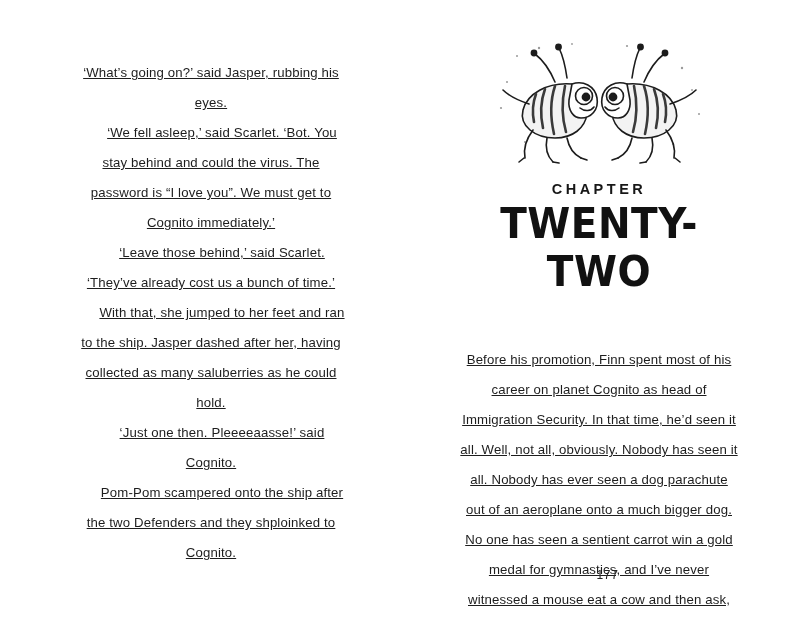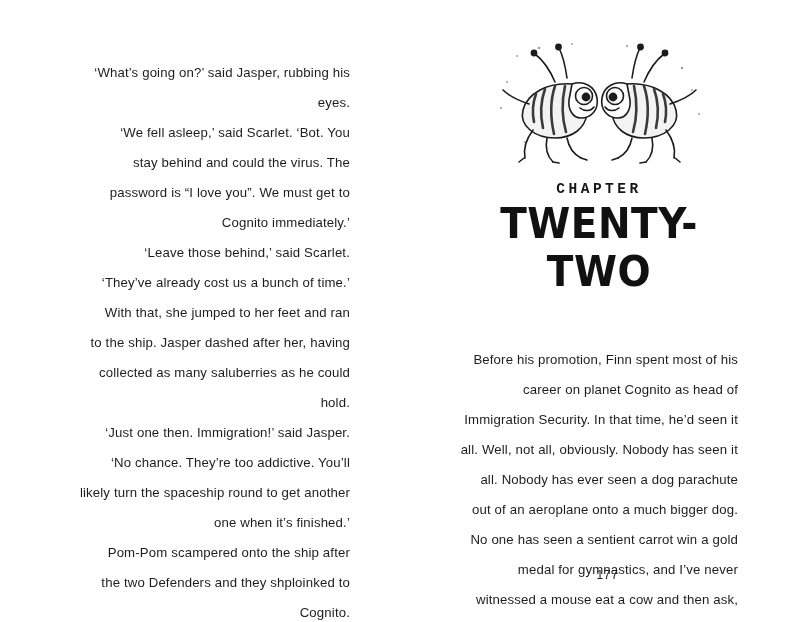--- a/index.html
+++ b/index.html
@@ -35,39 +35,40 @@
     padding: 30px 72px 40px 55px;
   }
   .body-text {
     font-size: 13.2px;
     line-height: 30px;
     color: #1d1d1d;
     letter-spacing: 0.15px;
   }
   .body-text p {
     margin: 0;
-    text-align: right;
+    text-align: center;
+    text-decoration: underline;
   }
   .body-text p.indent {
     text-indent: 22px;
   }
   
   .chapter-head {
     text-align: center;
     padding-top: 8px;
   }
   .bug-art {
     display: block;
     margin: 0 auto;
     width: 245px;
     height: 135px;
   }
   .chapter-word {
     margin-top: 8px;
-    font-family: Liberation Mono, monospace;
+    font-family: Liberation Sans, sans-serif;
     font-weight: bold;
     font-size: 14.5px;
     letter-spacing: 3.5px;
     color: #171717;
   }
   .chapter-number {
     margin-top: 2px;
     font-family: "DejaVu Sans", sans-serif;
     font-weight: bold;
     font-size: 39px;
@@ -94,22 +95,21 @@
 <body>
 
 <div class="spread">
 
   <div class="page page-left">
     <div class="body-text">
       <p>‘What’s going on?’ said Jasper, rubbing his eyes.</p>
       <p class="indent">‘We fell asleep,’ said Scarlet. ‘Bot. You stay behind and could the virus. The password is “I love you”. We must get to Cognito immediately.’</p>
       <p class="indent">‘Leave those behind,’ said Scarlet. ‘They’ve already cost us a bunch of time.’</p>
       <p class="indent">With that, she jumped to her feet and ran to the ship. Jasper dashed after her, having collected as many saluberries as he could hold.</p>
-      <p class="indent">‘Just one then. Immigration!’ said Jasper.</p>
-      <p class="indent">‘No chance. They’re too addictive. You’ll likely turn the spaceship round to get another one when it’s finished.’</p>
+      <p class="indent">‘Just one then. Pleeeeaasse!’ said Cognito.</p>
       <p class="indent">Pom-Pom scampered onto the ship after the two Defenders and they shploinked to Cognito.</p>
     </div>
   </div>
 
   <div class="page page-right">
 
     <div class="chapter-head">
 
       <svg class="bug-art" viewBox="0 0 245 135">
         <g fill="none" stroke="#1c1c1c" stroke-width="1.6" stroke-linecap="round" stroke-linejoin="round">

